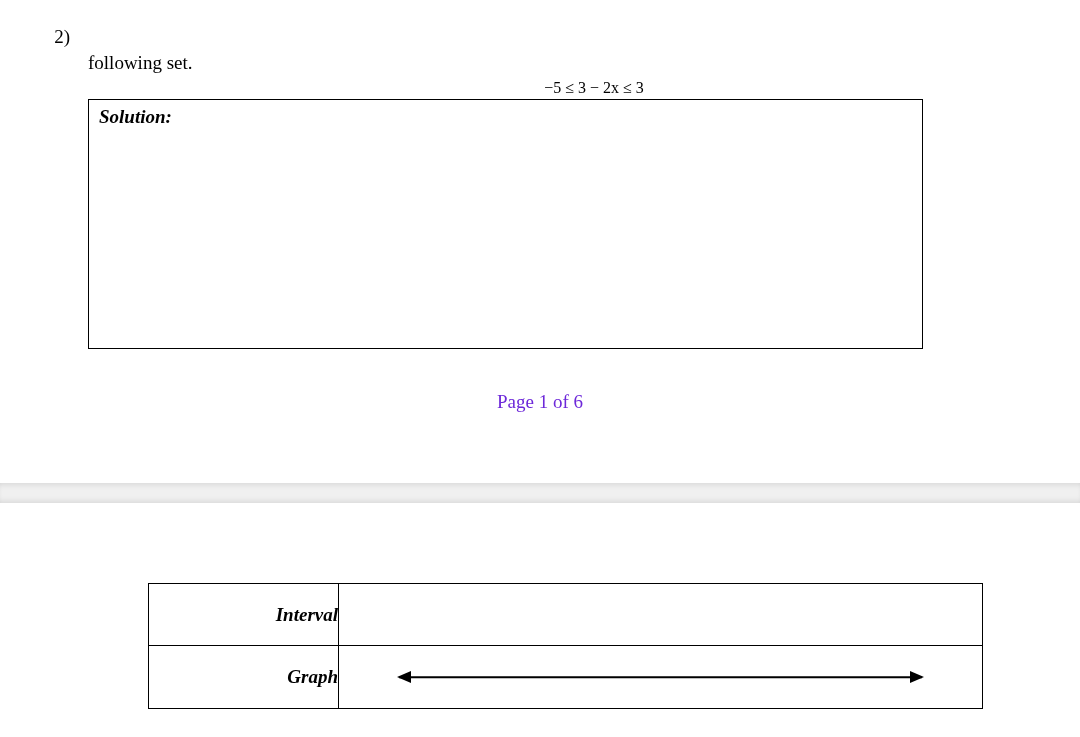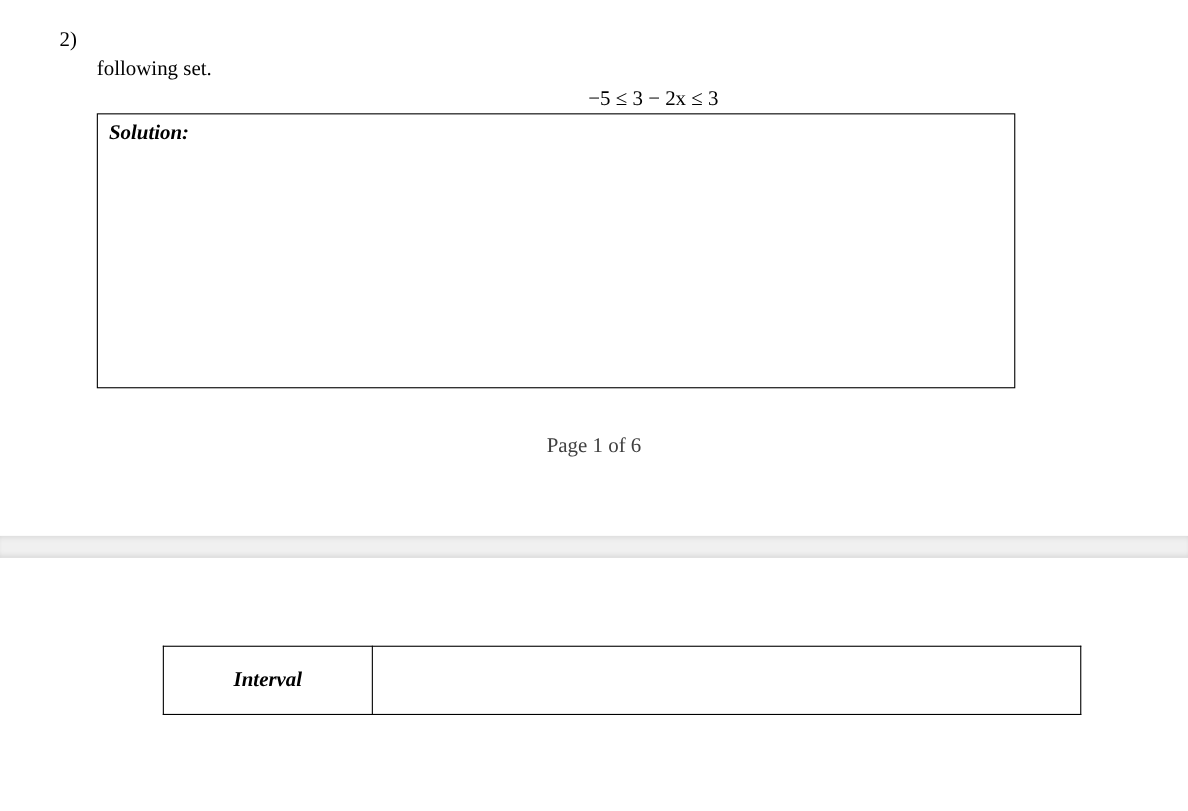--- a/index.html
+++ b/index.html
@@ -29,37 +29,37 @@
     flex: 1;
   }
   .prompt {
     line-height: 1.35;
     margin-bottom: 4px;
   }
   .equation {
     text-align: center;
     margin-left: 60px;
     margin-bottom: 2px;
-    font-size: 19px;
+    font-size: 16px;
   }
   .solution-box {
     border: 1px solid #000;
     width: 835px;
     height: 250px;
     padding: 6px 10px;
   }
   .solution-label {
     font-style: italic;
     font-weight: bold;
     margin-top: 20px;
   }
   .page-footer {
     text-align: center;
     margin-top: 42px;
-    color: #404040;
+    color: #6d28d9;
     font-size: 19px;
   }
   .page-gap {
     height: 20px;
     background: #f0f0f0;
     margin-top: 70px;
     box-shadow: inset 0 5px 6px -4px rgba(0,0,0,0.12), inset 0 -5px 6px -4px rgba(0,0,0,0.12);
   }
   .page-bottom {
     padding: 80px 40px 20px 40px;
@@ -70,21 +70,21 @@
     border-collapse: collapse;
   }
   .answer-table td {
     border: 1px solid #000;
     vertical-align: middle;
     padding: 0;
   }
   .label-cell {
     width: 190px;
     height: 62px;
-    text-align: center;
+    text-align: right;
     font-style: italic;
     font-weight: bold;
   }
   .content-cell {
     position: relative;
   }
   .number-line {
     position: relative;
     margin: 0 60px;
     height: 62px;
@@ -139,15 +139,25 @@
 
 <div class="page-gap"></div>
 
 <div class="page-bottom">
   <table class="answer-table">
     <tbody>
         <tr>
       <td class="label-cell">Interval</td>
       <td class="content-cell"></td>
     </tr>
+    <tr>
+      <td class="label-cell">Graph</td>
+      <td class="content-cell">
+        <div class="number-line">
+          <div class="arrow-left"></div>
+          <div class="line"></div>
+          <div class="arrow-right"></div>
+        </div>
+      </td>
+    </tr>
   </tbody>
     </table>
 </div>
 
 </body></html>

